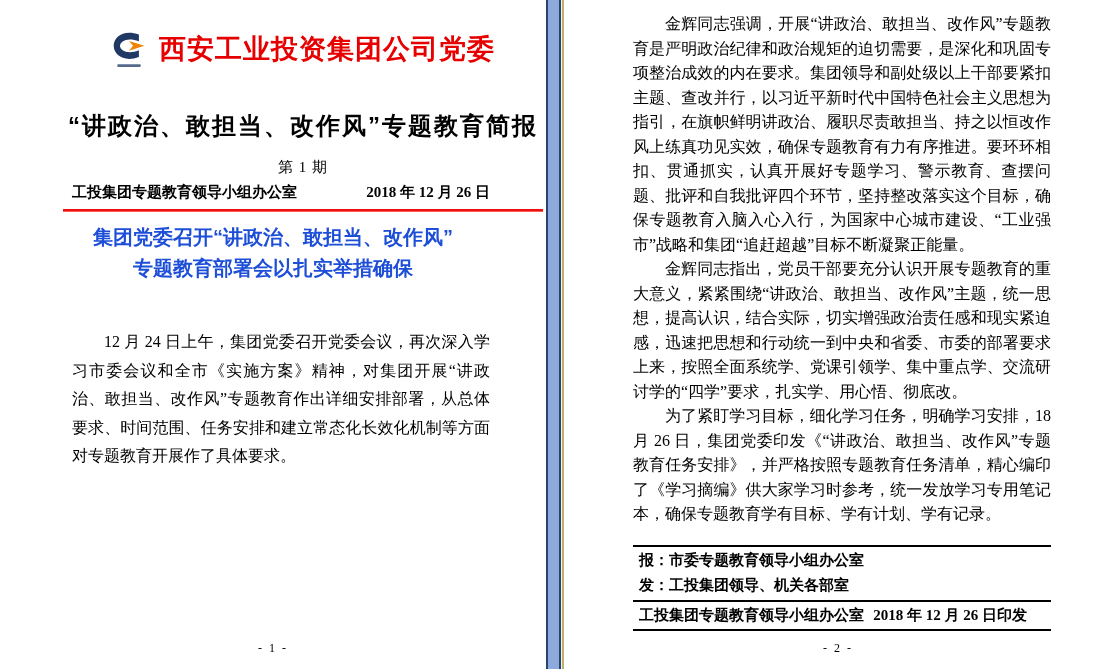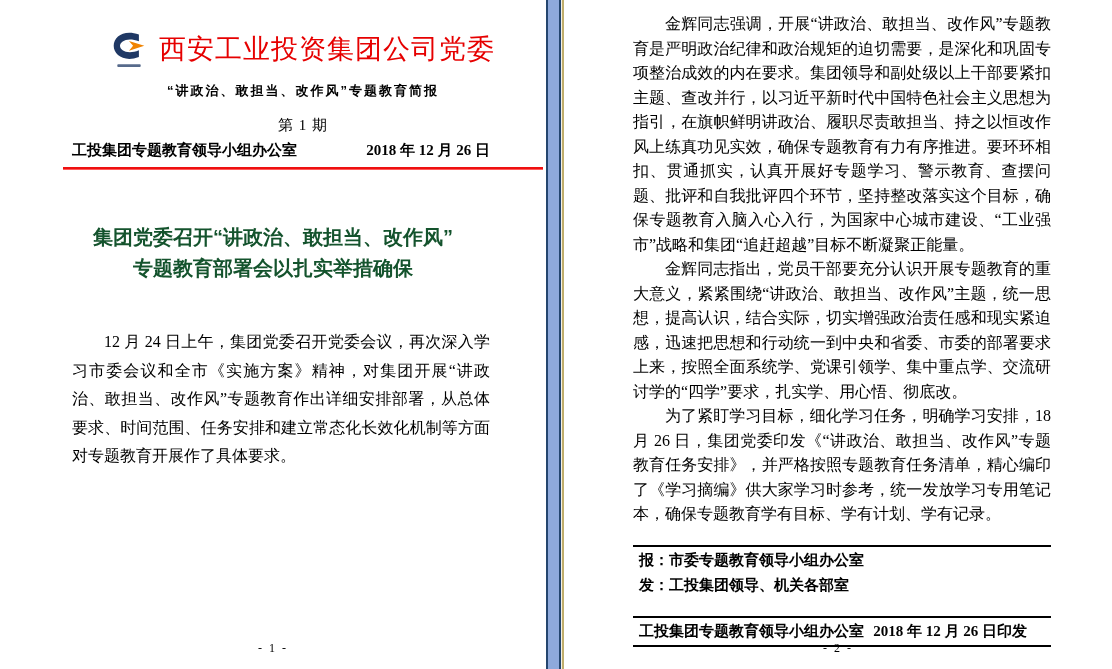--- a/index.html
+++ b/index.html
@@ -27,59 +27,59 @@
       var(--divider-edge) 13px 15px,
       #f4f1e6 15px 16px,
       var(--divider-tan) 16px 18px);
   }
   
   .masthead{position:absolute;left:63px;top:0;width:480px;}
   .mast-row{display:flex;align-items:center;justify-content:center;gap:12px;margin-top:28px;height:42px;}
   .logo{width:36px;height:42px;flex:0 0 auto;}
   .org-title{
     margin:0;font-family:"Liberation Sans","DejaVu Sans",sans-serif;
-    font-weight:normal;font-size:27px;letter-spacing:1px;color:var(--masthead-red);
+    font-weight:bold;font-size:27px;letter-spacing:1px;color:var(--masthead-red);
     white-space:nowrap;
   }
   .bulletin-title{
-    margin-top:12px;text-align:center;
+    margin-top:40px;text-align:center;
     font-family:"Liberation Sans","DejaVu Sans",sans-serif;
-    font-weight:bold;font-size:13px;letter-spacing:2px;
+    font-weight:bold;font-size:24px;letter-spacing:2px;
   }
   .issue-no{margin-top:16px;text-align:center;font-size:15px;letter-spacing:1px;}
   .issuer-row{
     margin:6px 53px 0 9px;display:flex;justify-content:space-between;
     font-size:15px;font-weight:bold;font-style:normal;white-space:nowrap;
   }
   .red-rule{
     margin-top:7px;height:3px;
     background:linear-gradient(to bottom,var(--rule-red) 0 2px,#ff5a5a 2px 3px);
   }
   
   .headline{
     position:absolute;left:64px;top:222px;width:418px;margin:0;
     text-align:center;font-family:"Liberation Sans","DejaVu Sans",sans-serif;
-    font-weight:bold;font-size:20px;line-height:31px;color:#14532d;
+    font-weight:bold;font-size:20px;line-height:31px;color:#1d4ed8;
   }
   .body-left{
     position:absolute;left:72px;top:328px;width:418px;
     font-size:16px;line-height:28.6px;text-align:justify;
   }
   .body-left p{margin:0;text-indent:2em;}
   
   .body-right{
     position:absolute;left:69px;top:12px;width:418px;
     font-size:16px;line-height:24.5px;text-align:justify;
   }
   .body-right p{margin:0;text-indent:2em;}
   
   .footer-block{position:absolute;left:69px;top:545px;width:418px;font-size:15px;font-weight:bold;}
   .footer-rule{height:0;border-top:2px solid #000;}
   .footer-line{padding:3px 0 1px 6px;line-height:21px;white-space:nowrap;}
-  .footer-line.second{padding-bottom:20px;}
+  .footer-line.second{padding-bottom:4px;}
   .print-row{display:flex;justify-content:space-between;align-items:center;padding:3px 24px 3px 6px;line-height:21px;white-space:nowrap;}
   
   .pagenum{
     position:absolute;bottom:13px;left:0;width:100%;text-align:center;
     font-size:12px;letter-spacing:2px;font-family:"Liberation Serif","DejaVu Serif",serif;
   }
 </style>
 </head>
 <body>
 

